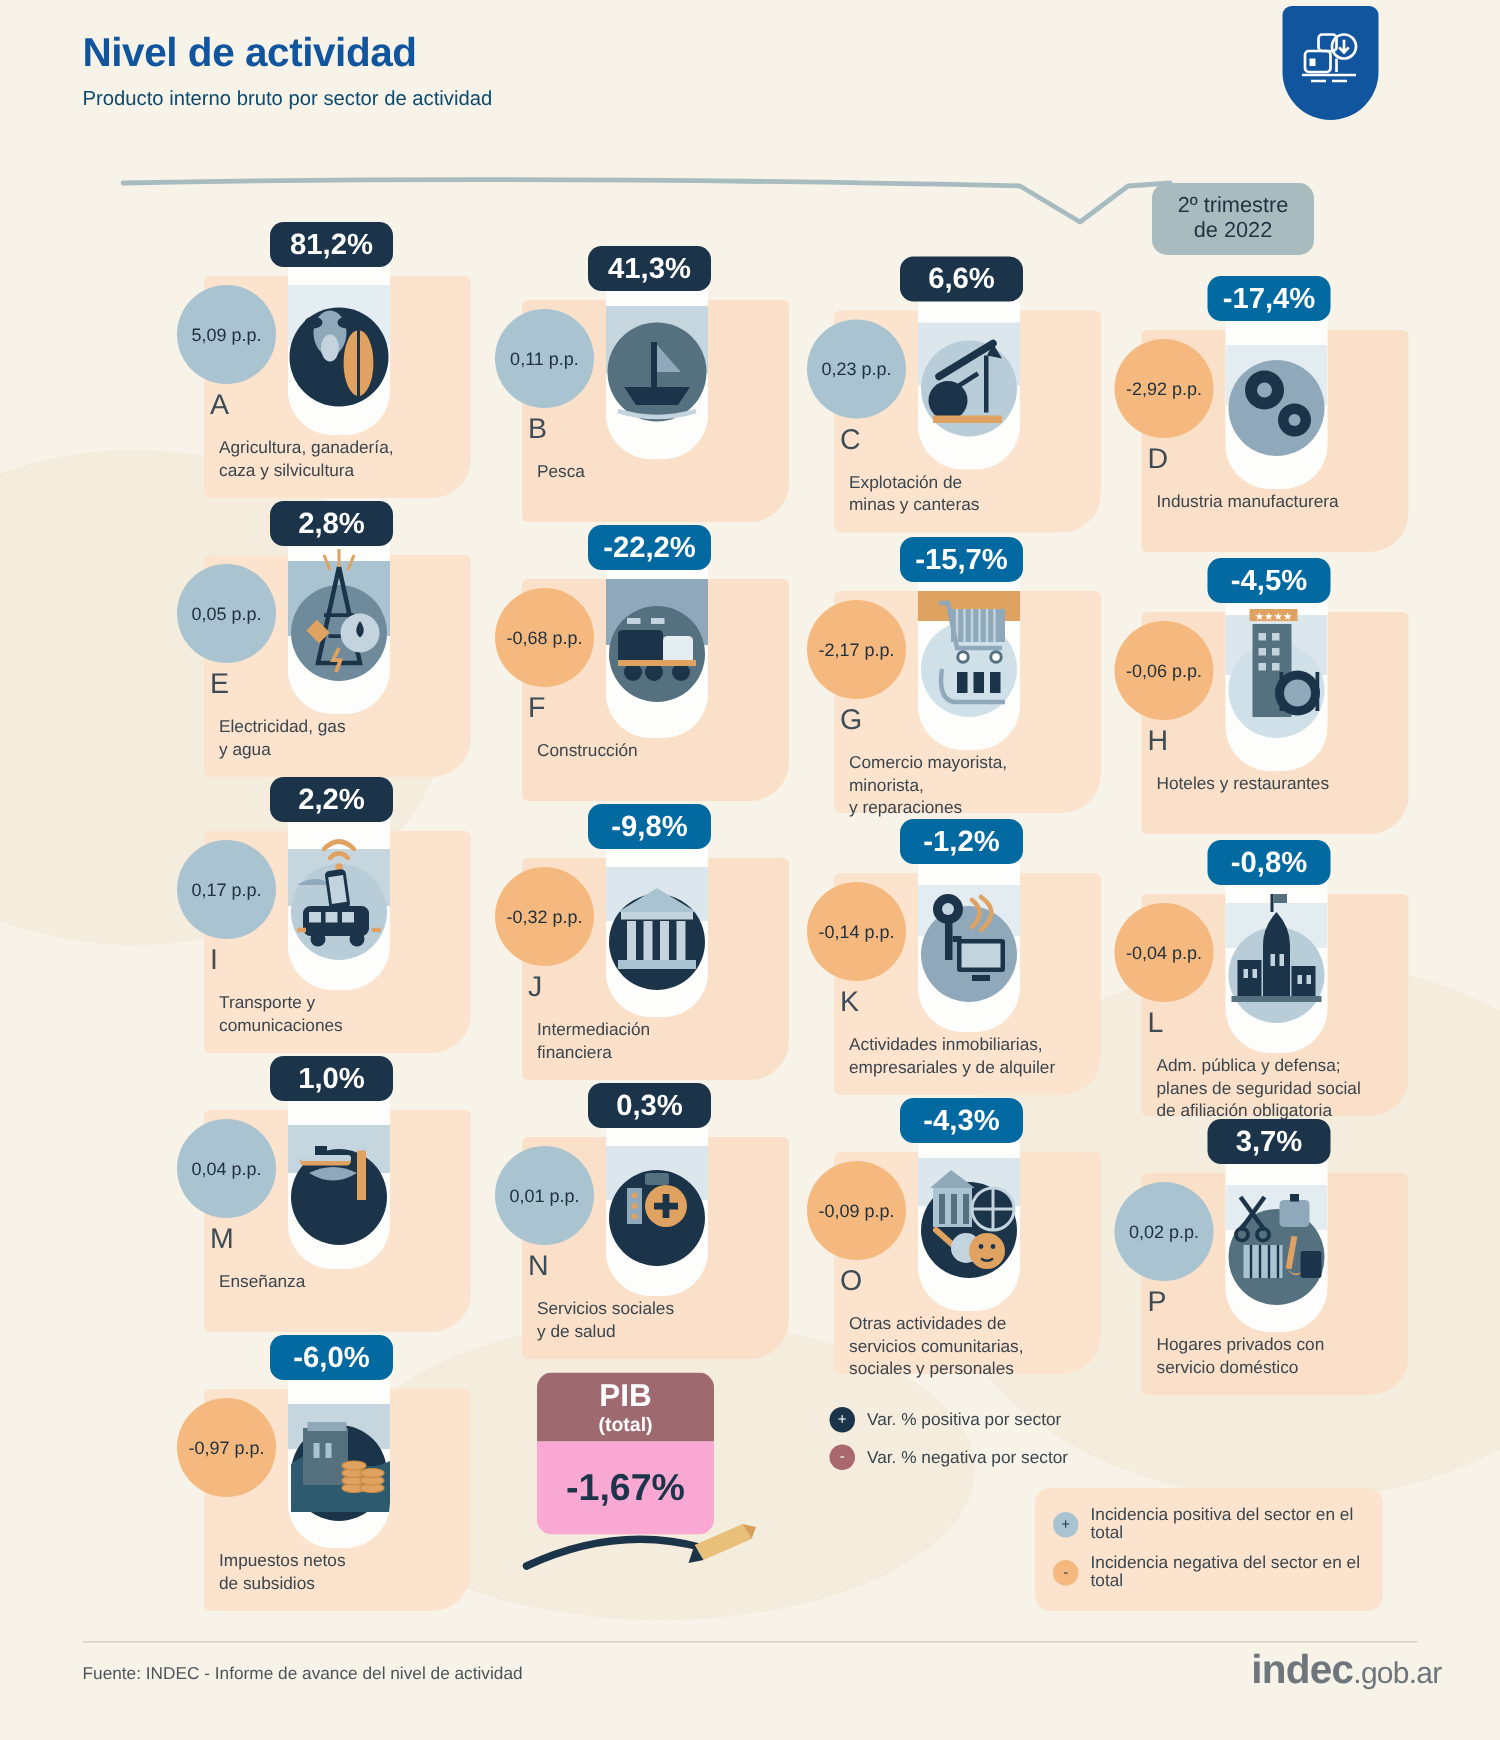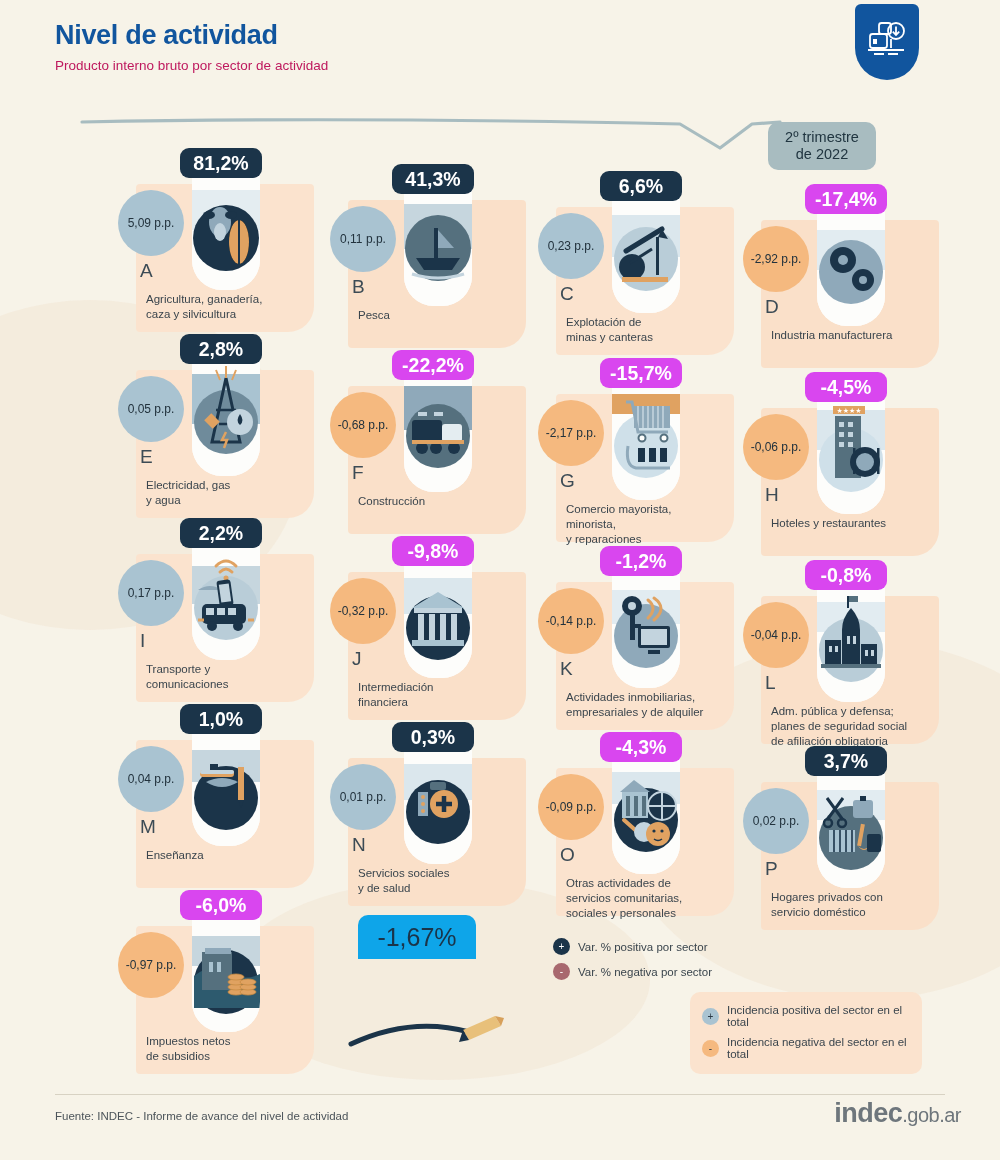--- a/index.html
+++ b/index.html
@@ -10,21 +10,21 @@
     position:relative;overflow:hidden;
     color:#2b3a46;
   }
   .page{position:absolute;inset:0;}
 
   
   .title{
     position:absolute;left:55px;top:20px;
     font-size:27px;font-weight:bold;color:#11559e;letter-spacing:-.3px;
   }
-  .sub1{position:absolute;left:55px;top:58px;font-size:13.5px;color:#be185d;}
+  .sub1{position:absolute;left:55px;top:58px;font-size:13.5px;color:#0c4a6e;}
   .sub2{position:absolute;left:55px;top:77px;font-size:13.5px;color:#5d646a;}
 
   .crest{
     position:absolute;left:855px;top:4px;width:64px;height:76px;
     background:#11559e;border-radius:6px 6px 32px 32px;
   }
   .crest svg{position:absolute;left:11px;top:13px;}
 
   
   .connector{position:absolute;left:80px;top:110px;width:720px;height:50px;}
@@ -57,21 +57,21 @@
   .tile svg{display:block;}
 
   
   .badge{
     position:absolute;left:62px;top:6px;min-width:82px;height:30px;
     border-radius:9px;color:#fff;font-size:19.5px;font-weight:bold;
     display:flex;align-items:center;justify-content:center;
     padding:0 8px;box-sizing:border-box;white-space:nowrap;
   }
   .badge.pos{background:#1b3449;}
-  .badge.neg{background:#d946ef;}
+  .badge.neg{background:#0369a1;}
 
   
   .inc{
     position:absolute;left:0px;top:48px;width:66px;height:66px;border-radius:50%;
     display:flex;align-items:center;justify-content:center;
     font-size:12px;color:#22323d;white-space:nowrap;
   }
   .inc.pos{background:#a9c3d1;}
   .inc.neg{background:#f5b97f;}
 
@@ -92,22 +92,22 @@
     position:absolute;left:358px;top:915px;width:118px;height:108px;
     border-radius:10px;overflow:hidden;
   }
   .pib-head{
     height:46px;background:#9e6a70;color:#fff;text-align:center;
     padding-top:5px;box-sizing:border-box;
   }
   .pib-head .t1{font-size:21px;font-weight:bold;line-height:1.05;}
   .pib-head .t2{font-size:13px;font-weight:bold;}
   .pib-body{
-    height:44px;background:#0ea5e9;display:flex;align-items:center;
-    justify-content:center;color:#1b3449;font-size:25px;font-weight:normal;
+    height:62px;background:#f9a8d4;display:flex;align-items:center;
+    justify-content:center;color:#1b3449;font-size:25px;font-weight:bold;
   }
   .pencil{position:absolute;left:345px;top:1000px;}
 
   
   .legend{position:absolute;font-size:11.5px;color:#3a454d;}
   .legend .row{display:flex;align-items:center;margin-bottom:8px;}
   .legend .dot{
     width:17px;height:17px;border-radius:50%;margin-right:8px;
     color:#fff;font-size:10px;display:flex;align-items:center;justify-content:center;
     flex:0 0 auto;
@@ -613,20 +613,24 @@
       <div class="badge neg">-6,0%</div>
       <div class="inc neg">-0,97 p.p.</div>
       <div class="letter"></div>
       <div class="slabel">Impuestos netos
 de subsidios</div>
     </div>
 
   </div>
 
   <div class="pib">
+    <div class="pib-head">
+      <div class="t1">PIB</div>
+      <div class="t2">(total)</div>
+    </div>
     <div class="pib-body">-1,67%</div>
   </div>
 
   <svg class="pencil" width="160" height="55" viewBox="0 0 160 55">
     <path d="M6 44 q60 -28 118 -12" stroke="#1b3449" stroke-width="5" fill="none" stroke-linecap="round"></path>
     <path d="M118 30 L150 16 L156 26 L124 40 Z" fill="#e8c07a"></path>
     <path d="M150 16 L156 26 L159 18 Z" fill="#d7a05a"></path>
     <path d="M118 30 L124 40 L114 42 Z" fill="#1b3449"></path>
   </svg>
 

